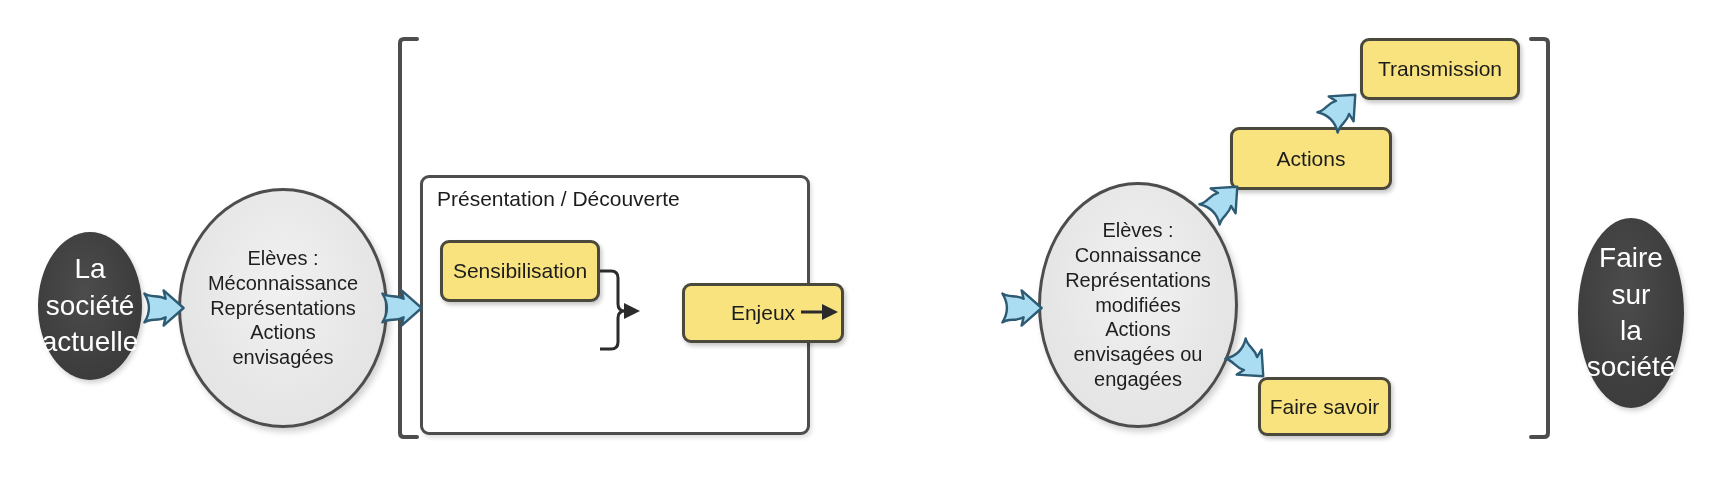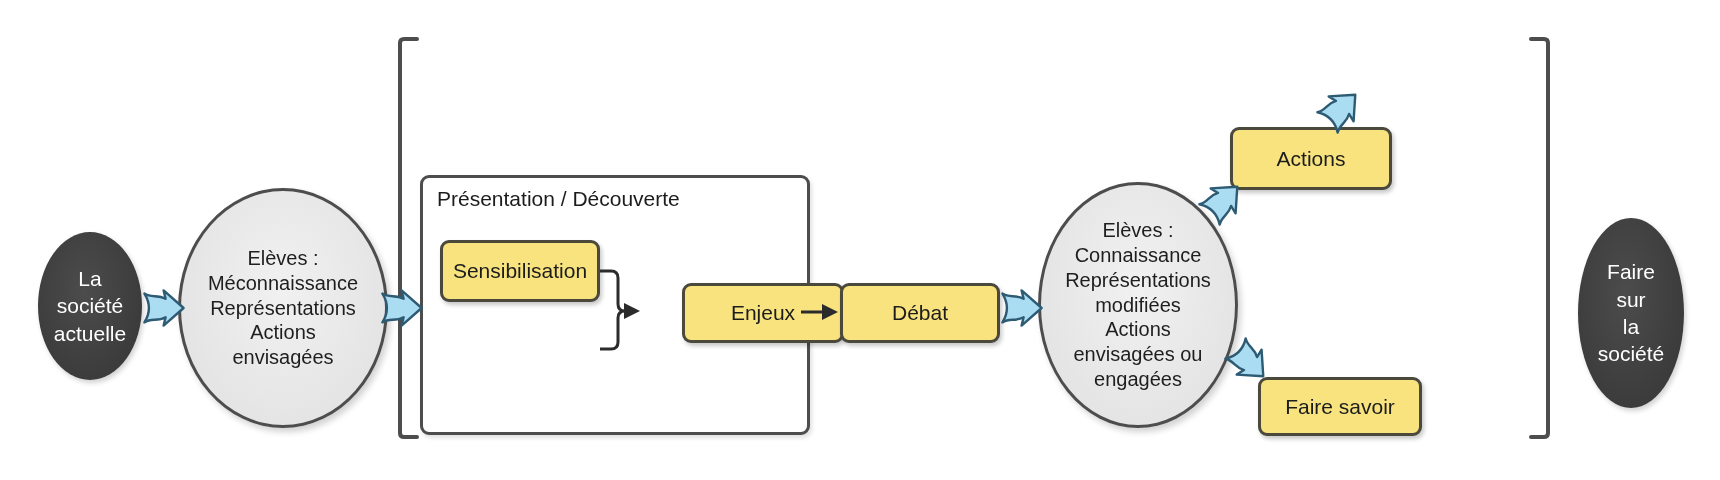--- a/index.html
+++ b/index.html
@@ -8,21 +8,21 @@
     font-family:"Liberation Sans",sans-serif;overflow:hidden;
   }
   .node{
     position:absolute;box-sizing:border-box;display:flex;
     align-items:center;justify-content:center;text-align:center;
   }
   .pre{white-space:pre-line;}
   .ellipse{border-radius:50%;}
   .dark-ellipse{
     background:radial-gradient(ellipse at 45% 40%, #4c4c4c 0%, #3a3a3a 78%);
-    color:#ffffff;font-size:21px;line-height:1.3;
+    color:#ffffff;font-size:28px;line-height:1.3;
     box-shadow:2px 3px 5px rgba(0,0,0,0.18);
   }
   .gray-ellipse{
     background:radial-gradient(ellipse at 50% 42%, #f1f1f1 0%, #e2e2e2 85%);
     border:3px solid var(--shape-border,#4d4d4d);
     color:#1e1e1e;font-size:20px;line-height:1.24;
     box-shadow:3px 4px 6px rgba(0,0,0,0.18);
   }
   .ybox{
     background:var(--yellow-fill,#f8e37e);
@@ -70,34 +70,34 @@
 
   <div class="group-box" style="left:420px;top:175px;width:390px;height:260px;">
     <span class="group-label">Présentation / Découverte</span>
   </div>
 
   <div class="node ybox" style="left:440px;top:240px;width:160px;height:62px;">Sensibilisation</div>
 
 
   <div class="node ybox" style="left:638px;top:283px;width:162px;height:60px;margin-left:44px;">Enjeux</div>
 
-  <div class="node ybox" style="left:840px;top:283px;width:160px;height:60px;">Débat</div>
 
   <div class="node ellipse gray-ellipse pre" style="left:1038px;top:182px;width:200px;height:246px;">Elèves :
 Connaissance
 Représentations
 modifiées
 Actions
 envisagées ou
 engagées</div>
 
   <div class="node ybox" style="left:1230px;top:127px;width:162px;height:63px;">Actions</div>
 
+  <div class="node ybox" style="left:1360px;top:38px;width:160px;height:62px;">Transmission</div>
 
-  <div class="node ybox" style="left:1258px;top:377px;width:164px;height:59px;">Faire savoir</div>
+  <div class="node ybox" style="left:1258px;top:377px;width:133px;height:59px;">Faire savoir</div>
 
   <div class="node ellipse dark-ellipse pre" style="left:1578px;top:218px;width:106px;height:190px;">Faire
 sur
 la
 société</div>
 
   <svg class="overlay" width="1720" height="480" viewBox="0 0 1720 480">
 
     <path d="M417,39 H404 Q400,39 400,43 V433 Q400,437 404,437 H417" fill="none" stroke="#4d4d4d" stroke-width="4" stroke-linecap="round"></path>
 

